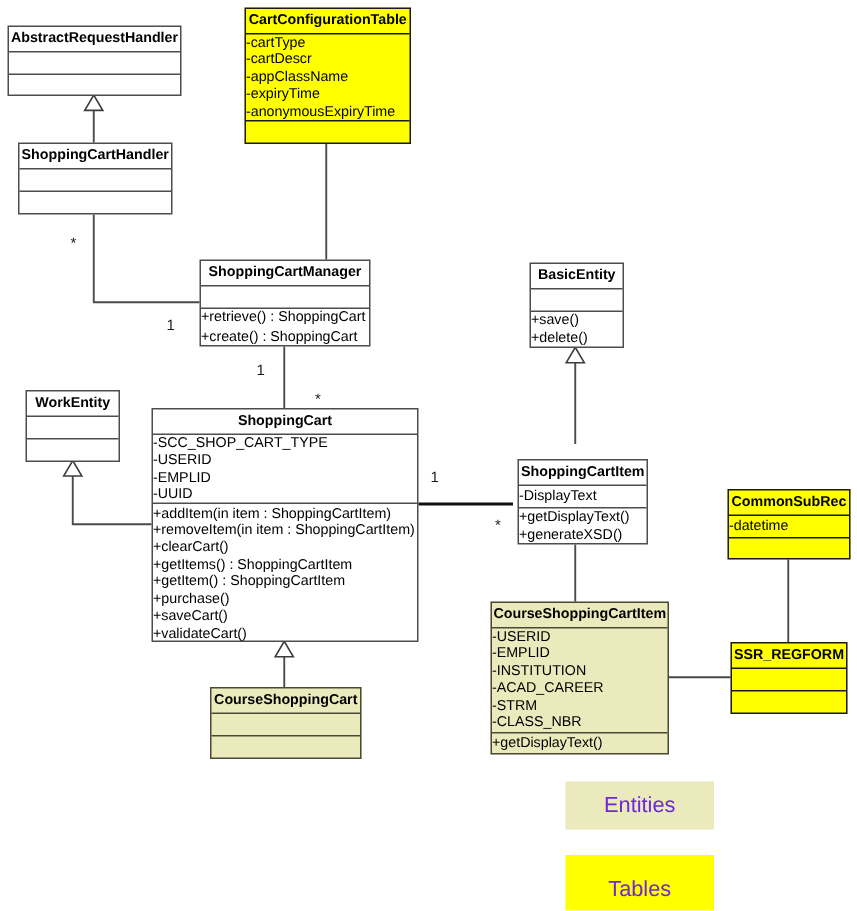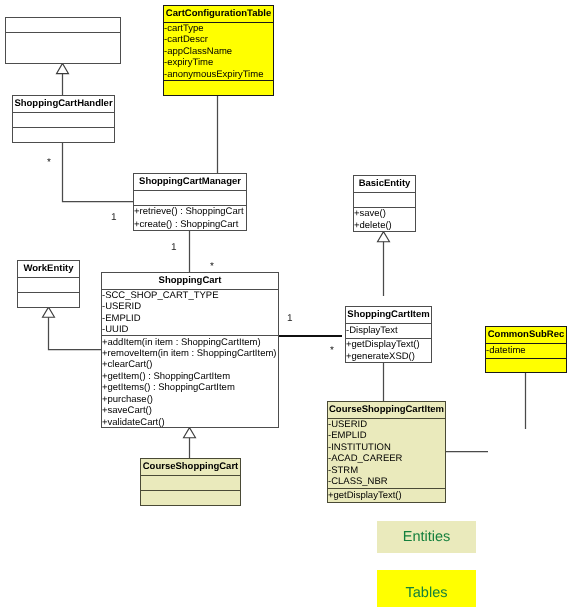--- a/index.html
+++ b/index.html
@@ -81,21 +81,21 @@
   }
   
   .legend-box {
     position: absolute;
     box-sizing: border-box;
     display: flex;
     align-items: center;
     justify-content: center;
     font-size: 14.5px;
     line-height: 14px;
-    color: #15803d;
+    color: #6d28d9;
   }
 </style>
 </head>
 <body>
 
 <div id="diagram">
     <svg class="lines" viewBox="0 0 571 607">
       <path d="M 62.5 73 L 62.5 96" fill="none" stroke="#4A4A4A" stroke-width="1.25" stroke-linejoin="miter"></path>
       <path d="M 62.5 63.4 L 56.5 73.6 L 68.5 73.6 Z" fill="#FFFFFF" stroke="#3c3c3c" stroke-width="1.1" stroke-linejoin="miter"></path>
       <path d="M 62.5 141 L 62.5 201.5 L 134 201.5" fill="none" stroke="#4A4A4A" stroke-width="1.25" stroke-linejoin="miter"></path>
@@ -107,20 +107,21 @@
       <path d="M 48.5 307.1 L 42.5 317.3 L 54.5 317.3 Z" fill="#FFFFFF" stroke="#3c3c3c" stroke-width="1.1" stroke-linejoin="miter"></path>
       <path d="M 271 336 L 342 336" fill="none" stroke="#101010" stroke-width="1.9" stroke-linejoin="miter"></path>
       <path d="M 383.5 361 L 383.5 402" fill="none" stroke="#4A4A4A" stroke-width="1.25" stroke-linejoin="miter"></path>
       <path d="M 383.5 351.6 L 377.5 361.8 L 389.5 361.8 Z" fill="#FFFFFF" stroke="#3c3c3c" stroke-width="1.1" stroke-linejoin="miter"></path>
       <path d="M 189.5 437 L 189.5 459" fill="none" stroke="#4A4A4A" stroke-width="1.25" stroke-linejoin="miter"></path>
       <path d="M 189.5 427.6 L 183.5 437.8 L 195.5 437.8 Z" fill="#FFFFFF" stroke="#3c3c3c" stroke-width="1.1" stroke-linejoin="miter"></path>
       <path d="M 525.5 371 L 525.5 429" fill="none" stroke="#4A4A4A" stroke-width="1.25" stroke-linejoin="miter"></path>
       <path d="M 443 451.5 L 488 451.5" fill="none" stroke="#4A4A4A" stroke-width="1.25" stroke-linejoin="miter"></path>
     </svg>
     <div class="uml kind-class" style="left: 5px; top: 17px; width: 116px; height: 47px; background: rgb(255, 255, 255); border-color: rgb(77, 77, 77);">
+      <div class="title" style="border-bottom-color: rgb(77, 77, 77);">AbstractRequestHandler</div>
       <div class="band sep" style="height: 15px; border-bottom-color: rgb(77, 77, 77);"></div>
       <div class="band" style="height: 14.5px;"></div>
     </div>
     <div class="uml kind-table" style="left: 163px; top: 5px; width: 111px; height: 91px; background: rgb(255, 255, 0); border-color: rgb(26, 26, 26);">
       <div class="title" style="border-bottom-color: rgb(26, 26, 26);">CartConfigurationTable</div>
       <div class="band sep" style="height: 58.5px; border-bottom-color: rgb(26, 26, 26);">
         <div class="row">-cartType</div>
         <div class="row">-cartDescr</div>
         <div class="row">-appClassName</div>
         <div class="row">-expiryTime</div>
@@ -159,22 +160,22 @@
       <div class="band sep" style="height: 46.8px; border-bottom-color: rgb(77, 77, 77);">
         <div class="row">-SCC_SHOP_CART_TYPE</div>
         <div class="row">-USERID</div>
         <div class="row">-EMPLID</div>
         <div class="row">-UUID</div>
       </div>
       <div class="band" style="height: 91.7px;">
         <div class="row">+addItem(in item : ShoppingCartItem)</div>
         <div class="row">+removeItem(in item : ShoppingCartItem)</div>
         <div class="row">+clearCart()</div>
+        <div class="row">+getItems() : ShoppingCartItem</div>
         <div class="row">+getItem() : ShoppingCartItem</div>
-        <div class="row">+getItems() : ShoppingCartItem</div>
         <div class="row">+purchase()</div>
         <div class="row">+saveCart()</div>
         <div class="row">+validateCart()</div>
       </div>
     </div>
     <div class="uml kind-class" style="left: 345px; top: 295px; width: 87px; height: 57px; background: rgb(255, 255, 255); border-color: rgb(77, 77, 77); margin-top: 11px;">
       <div class="title" style="border-bottom-color: rgb(77, 77, 77);">ShoppingCartItem</div>
       <div class="band sep" style="height: 15px; border-bottom-color: rgb(77, 77, 77);">
         <div class="row">-DisplayText</div>
       </div>
@@ -196,20 +197,25 @@
         <div class="row">-USERID</div>
         <div class="row">-EMPLID</div>
         <div class="row">-INSTITUTION</div>
         <div class="row">-ACAD_CAREER</div>
         <div class="row">-STRM</div>
         <div class="row">-CLASS_NBR</div>
       </div>
       <div class="band" style="height: 14.3px;">
         <div class="row">+getDisplayText()</div>
       </div>
+    </div>
+    <div class="uml kind-table" style="left: 487px; top: 428px; width: 78px; height: 48px; background: rgb(255, 255, 0); border-color: rgb(26, 26, 26);">
+      <div class="title" style="border-bottom-color: rgb(26, 26, 26);">SSR_REGFORM</div>
+      <div class="band sep" style="height: 15px; border-bottom-color: rgb(26, 26, 26);"></div>
+      <div class="band" style="height: 15.5px;"></div>
     </div>
     <div class="uml kind-entity" style="left: 140px; top: 458px; width: 101px; height: 48px; background: rgb(234, 234, 188); border-color: rgb(74, 74, 54);">
       <div class="title" style="border-bottom-color: rgb(74, 74, 54);">CourseShoppingCart</div>
       <div class="band sep" style="height: 15px; border-bottom-color: rgb(74, 74, 54);"></div>
       <div class="band" style="height: 15.5px;"></div>
     </div>
     <div class="mult" style="left: 47px; top: 158px;">*</div>
     <div class="mult" style="left: 111px; top: 213px;">1</div>
     <div class="mult" style="left: 171px; top: 243px;">1</div>
     <div class="mult" style="left: 210px; top: 262px;">*</div>

